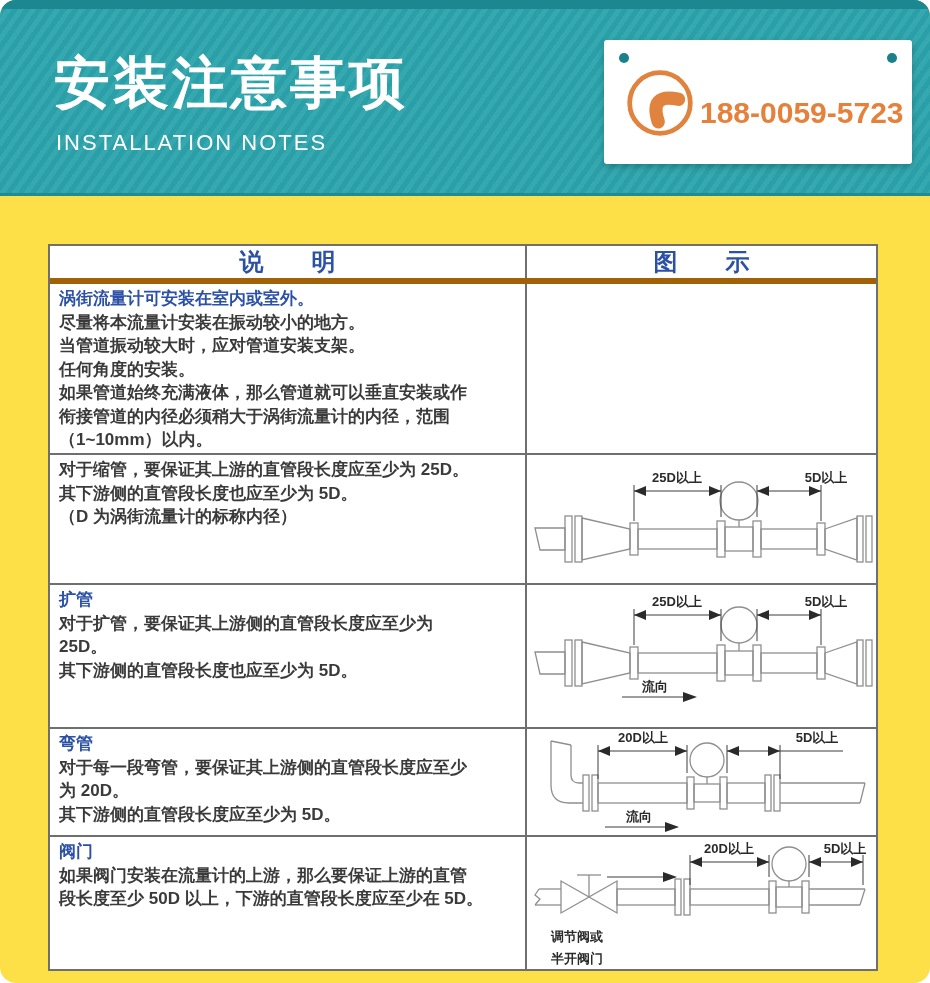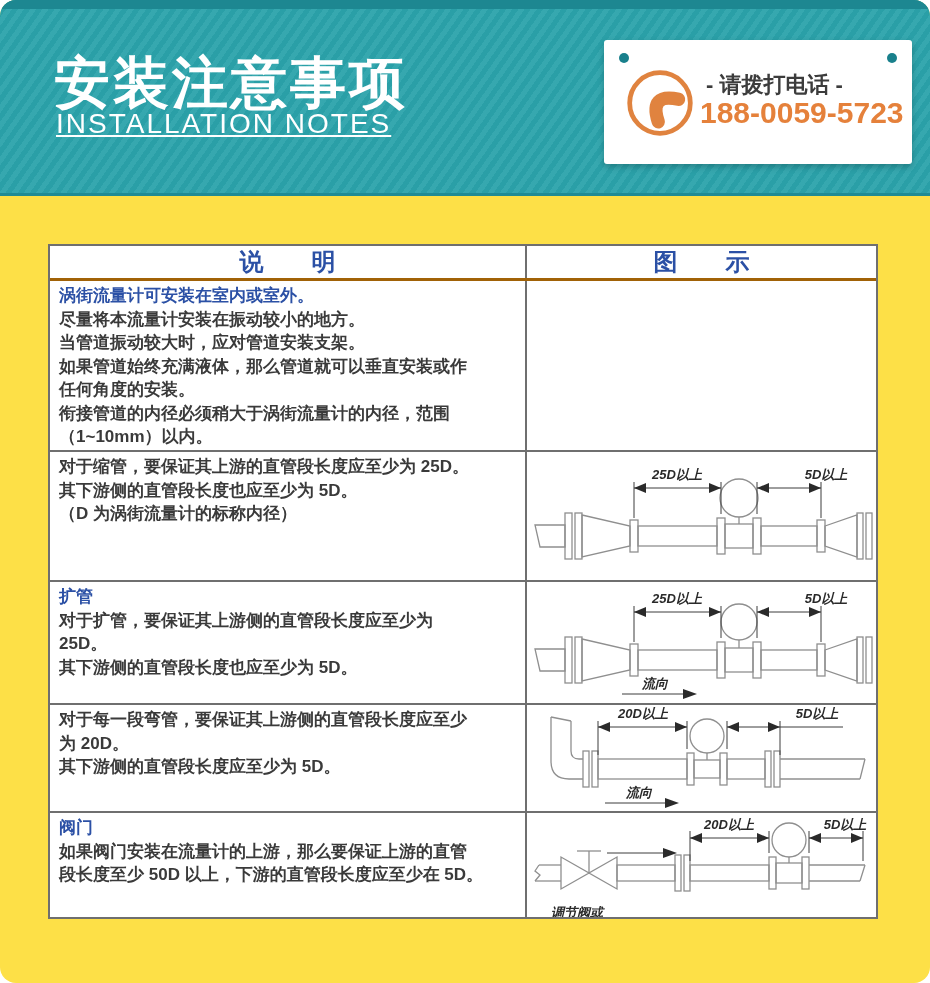--- a/index.html
+++ b/index.html
@@ -6,42 +6,42 @@
   .page{position:relative;width:930px;height:983px;background:#fde047;overflow:hidden;
         font-family:"Liberation Sans","DejaVu Sans",sans-serif;border-radius:16px;}
 
   
   .banner{position:absolute;left:0;top:0;width:930px;height:196px;
           background:#2ba3ab;
           background-image:repeating-linear-gradient(125deg,rgba(255,255,255,.05) 0 5px,rgba(0,0,0,.025) 5px 10px);}
   .banner-top{position:absolute;left:0;top:0;width:100%;height:9px;background:#1d8791;}
   .banner-bottom{position:absolute;left:0;bottom:0;width:100%;height:3px;background:#1f8b94;}
   .title{position:absolute;left:54px;top:46px;color:#fff;font-size:56px;font-weight:bold;letter-spacing:3px;white-space:nowrap;}
-  .subtitle{position:absolute;left:56px;top:108px;color:#fff;font-size:28px;letter-spacing:2px;white-space:nowrap;text-decoration:underline;}
+  .subtitle{position:absolute;left:56px;top:130px;color:#fff;font-size:22px;letter-spacing:2px;white-space:nowrap;}
 
   .phone-card{position:absolute;left:604px;top:40px;width:308px;height:124px;background:#fff;
               border-radius:3px;box-shadow:0 3px 6px rgba(0,0,0,.22);}
   .pin{position:absolute;top:13px;width:10px;height:10px;border-radius:50%;background:#19808c;}
   .pin-l{left:15px}.pin-r{right:15px}
   .phone-icon{position:absolute;left:20px;top:27px;width:72px;height:72px;}
   .phone-label{position:absolute;left:102px;top:30px;font-size:22px;font-weight:bold;color:#3c3c3c;white-space:nowrap;}
   .phone-number{position:absolute;left:96px;top:56px;font-size:30px;font-weight:bold;color:#e5813b;white-space:nowrap;}
 
   
   .table{position:absolute;left:48px;top:244px;width:826px;border:2px solid #6f6f6f;background:#fff;}
-  .thead{display:flex;height:32px;border-bottom:3px solid #a16207;align-items:center;}
+  .thead{display:flex;height:32px;border-bottom:6px solid #a16207;align-items:center;}
   .th{font-size:24px;font-weight:bold;color:#2b50a5;text-align:center;line-height:32px;}
   .th1{width:477px;border-right:2px solid #6f6f6f;box-sizing:border-box;}
   .th2{flex:1;}
   .row{display:flex;border-bottom:2px solid #6f6f6f;}
   .row:last-child{border-bottom:none;}
   .cell-text{width:477px;border-right:2px solid #6f6f6f;box-sizing:border-box;padding:3px 8px 0 9px;}
-  .cell-fig{flex:1;position:relative;overflow:hidden;font-style:italic;}
-  .r1 .cell-text{height:169px}.r2 .cell-text{height:128px}.r3 .cell-text{height:121px}
-  .r4 .cell-text{height:106px}.r5 .cell-text{height:104px}
+  .cell-fig{flex:1;position:relative;overflow:hidden;}
+  .r1 .cell-text{height:169px}.r2 .cell-text{height:128px}.r3 .cell-text{height:142px}
+  .r4 .cell-text{height:106px}.r5 .cell-text{height:132px}
   .line{font-size:17px;font-weight:bold;color:#3a3a3a;line-height:23.5px;}
   .blue{color:#2b50a5;}
   .fig-svg{position:absolute;left:0;top:0;}
 
   
   .pp{stroke:#8f8f8f;fill:none;stroke-width:1.3;}
   .dm{stroke:#3c3c3c;fill:none;stroke-width:1;}
   .ah{fill:#2a2a2a;stroke:none;}
   .dt{fill:#2a2a2a;font-size:13px;font-weight:bold;font-family:"Liberation Sans","DejaVu Sans",sans-serif;}
 </style>
@@ -56,39 +56,38 @@
     <div class="title">安装注意事项</div>
     <div class="subtitle">INSTALLATION NOTES</div>
 
     <div class="phone-card">
       <div class="pin pin-l"></div>
       <div class="pin pin-r"></div>
       <svg class="phone-icon" viewBox="0 0 76 76">
         <circle cx="38" cy="38" r="32" stroke="#e0833f" stroke-width="5" fill="none"></circle>
         <path d="M22 50 Q38 22 54 50" stroke="#e0833f" stroke-width="14" fill="none" stroke-linecap="round" transform="rotate(-48 38 38)"></path>
       </svg>
-      <div class="phone-label">- 请拨打电话 -</div>
       <div class="phone-number">188-0059-5723</div>
     </div>
   </div>
 
   <div class="table">
     <div class="thead">
       <div class="th th1">说　　明</div>
       <div class="th th2">图　　示</div>
     </div>
 
     <div class="row r1">
       <div class="cell-text">
         <div class="line blue">涡街流量计可安装在室内或室外。</div>
         <div>
             <div class="line">尽量将本流量计安装在振动较小的地方。</div>
             <div class="line">当管道振动较大时，应对管道安装支架。</div>
+            <div class="line">任何角度的安装。</div>
             <div class="line">如果管道始终充满液体，那么管道就可以垂直安装或作</div>
-            <div class="line">任何角度的安装。</div>
             <div class="line">衔接管道的内径必须稍大于涡街流量计的内径，范围</div>
             <div class="line">（1~10mm）以内。</div>
           </div>
       </div>
       <div class="cell-fig"></div>
     </div>
 
     <div class="row r2">
       <div class="cell-text">
         <div>
@@ -172,20 +171,21 @@
           <text class="dt" x="299" y="21" text-anchor="middle">5D以上</text>
           <text class="dt" x="128" y="106" text-anchor="middle">流向</text>
           <line class="dm" x1="95" y1="112" x2="158" y2="112"></line>
           <polygon class="ah" points="170,112 156,107 156,117"></polygon>
         </svg>
       </div>
     </div>
 
     <div class="row r4">
       <div class="cell-text">
+        <div class="line blue">弯管</div>
         <div>
             <div class="line">对于每一段弯管，要保证其上游侧的直管段长度应至少</div>
             <div class="line">为 20D。</div>
             <div class="line">其下游侧的直管段长度应至少为 5D。</div>
           </div>
       </div>
       <div class="cell-fig">
         <svg class="fig-svg" width="347" height="106" viewBox="0 0 347 106">
           <path class="pp" d="M24,12 L24,56 Q24,74 42,74 L56,74"></path>
           <path class="pp" d="M44,16 L44,46 Q44,54 52,54 L56,54"></path>

